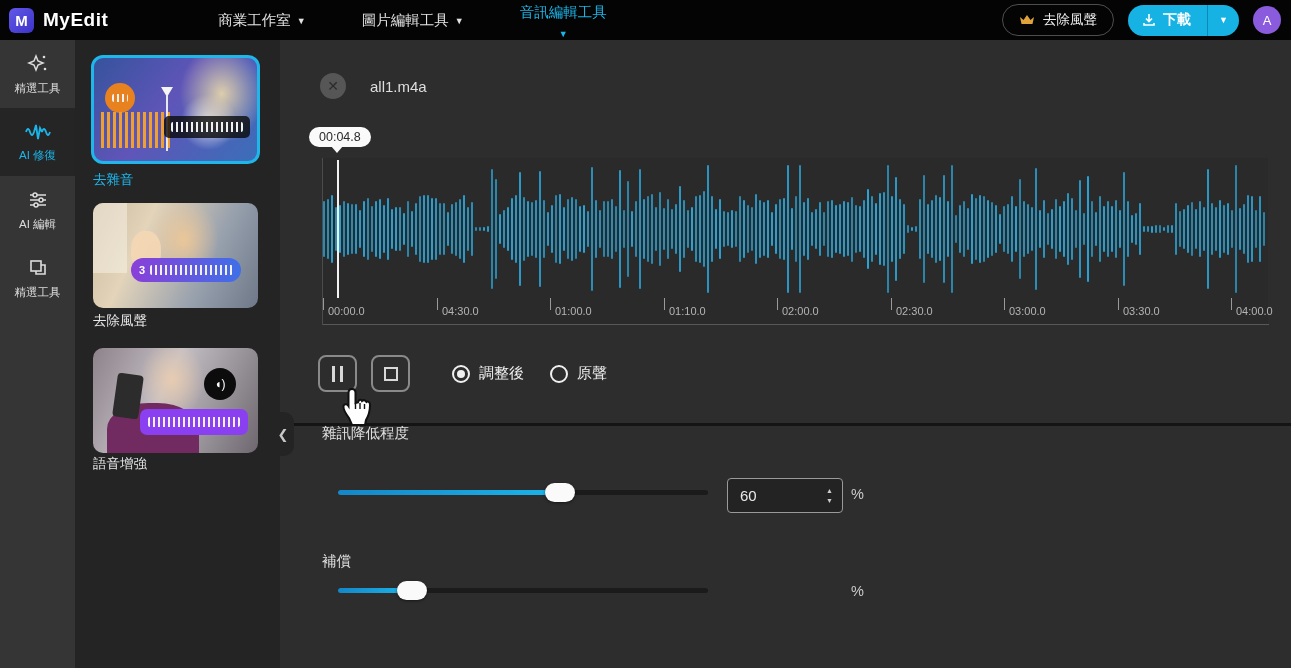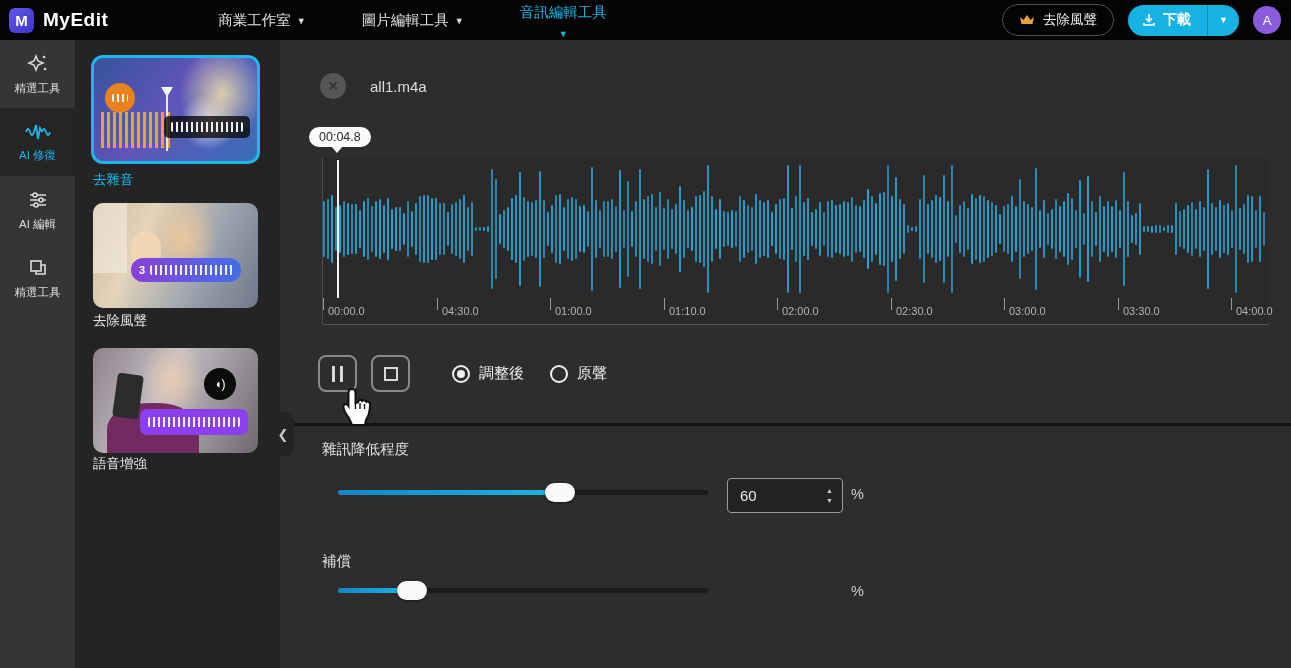--- a/index.html
+++ b/index.html
@@ -548,21 +548,21 @@
 
   <svg id="cursor-hand" width="38" height="44" viewBox="0 0 38 44">
     <path d="M14 4 C16.5 4 17.5 6 17.5 8 V18 L20 17.5 C21 14 23 14 24 16 C25.5 14.5 27.5 15 28.5 17
              C30 16 32 17 32 20 C32 26 30.5 31 28 35 L27 40 H14 L11 33 C8 29 5 24 5.5 21
              C6 18.5 9 18.5 10.5 21 V8 C10.5 6 11.5 4 14 4 Z" fill="#ffffff" stroke="#111" stroke-width="2"></path>
     <path d="M17.5 18 V24 M22 18 V24 M26.5 19 V24" stroke="#111" stroke-width="1.4" fill="none"></path>
   </svg>
 
   <div id="divider"></div>
 
-  <div class="param-label" style="top:400px;">雜訊降低程度</div>
+  <div class="param-label" style="top:384px;">雜訊降低程度</div>
   <div class="slider" style="top:450px;">
     <div class="fill" id="fill-noise" style="width: 60%;"></div>
     <div class="thumb" id="thumb-noise" style="left: 60%;"></div>
   </div>
   <div class="spinbox" style="top:438px;">
     <input type="text" value="60" style="">
     <div class="spin-arrows">
       <span>▲</span>
       <span>▼</span>
     </div>

